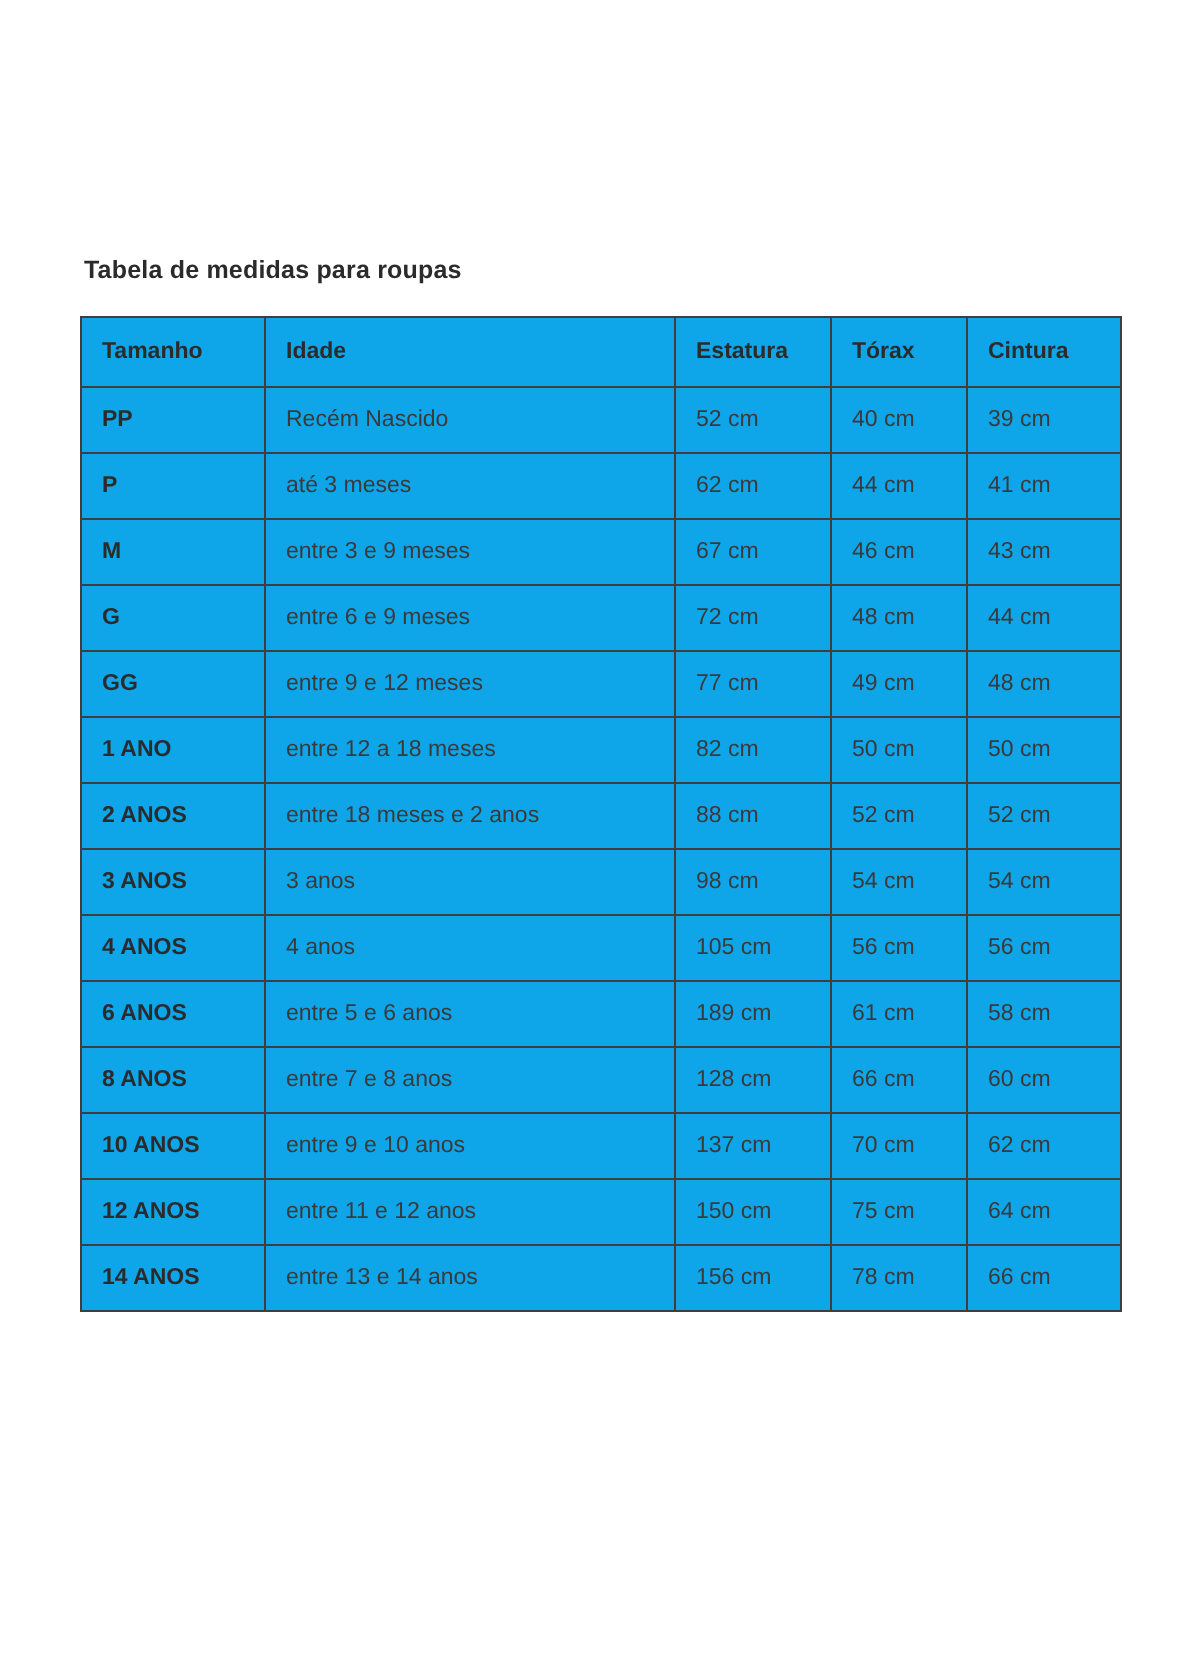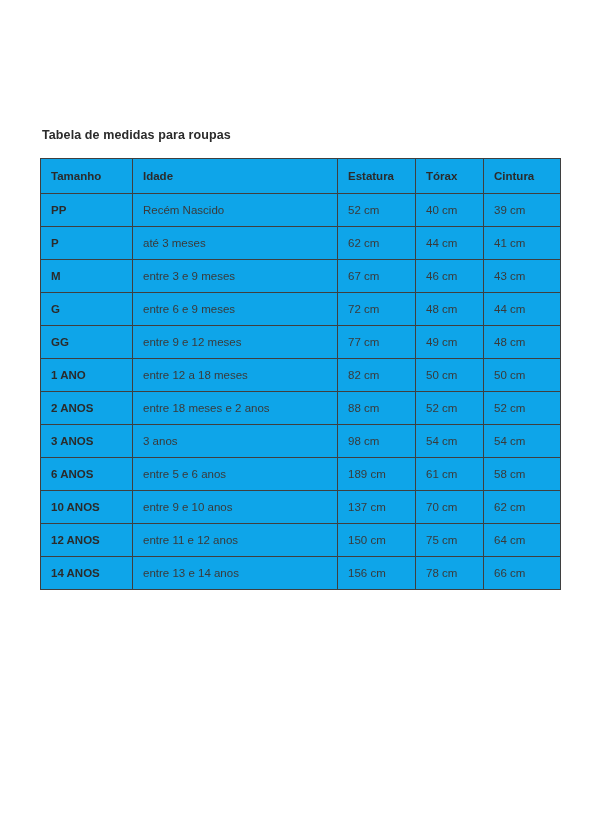--- a/index.html
+++ b/index.html
@@ -137,25 +137,39 @@
         <td>52 cm</td>
       </tr>
       <tr>
         <td class="col-size">3 ANOS</td>
         <td>3 anos</td>
         <td>98 cm</td>
         <td>54 cm</td>
         <td>54 cm</td>
       </tr>
       <tr>
+        <td class="col-size">4 ANOS</td>
+        <td>4 anos</td>
+        <td>105 cm</td>
+        <td>56 cm</td>
+        <td>56 cm</td>
+      </tr>
+      <tr>
         <td class="col-size">6 ANOS</td>
         <td>entre 5 e 6 anos</td>
         <td>189 cm</td>
         <td>61 cm</td>
         <td>58 cm</td>
+      </tr>
+      <tr>
+        <td class="col-size">8 ANOS</td>
+        <td>entre 7 e 8 anos</td>
+        <td>128 cm</td>
+        <td>66 cm</td>
+        <td>60 cm</td>
       </tr>
       <tr>
         <td class="col-size">10 ANOS</td>
         <td>entre 9 e 10 anos</td>
         <td>137 cm</td>
         <td>70 cm</td>
         <td>62 cm</td>
       </tr>
       <tr>
         <td class="col-size">12 ANOS</td>

